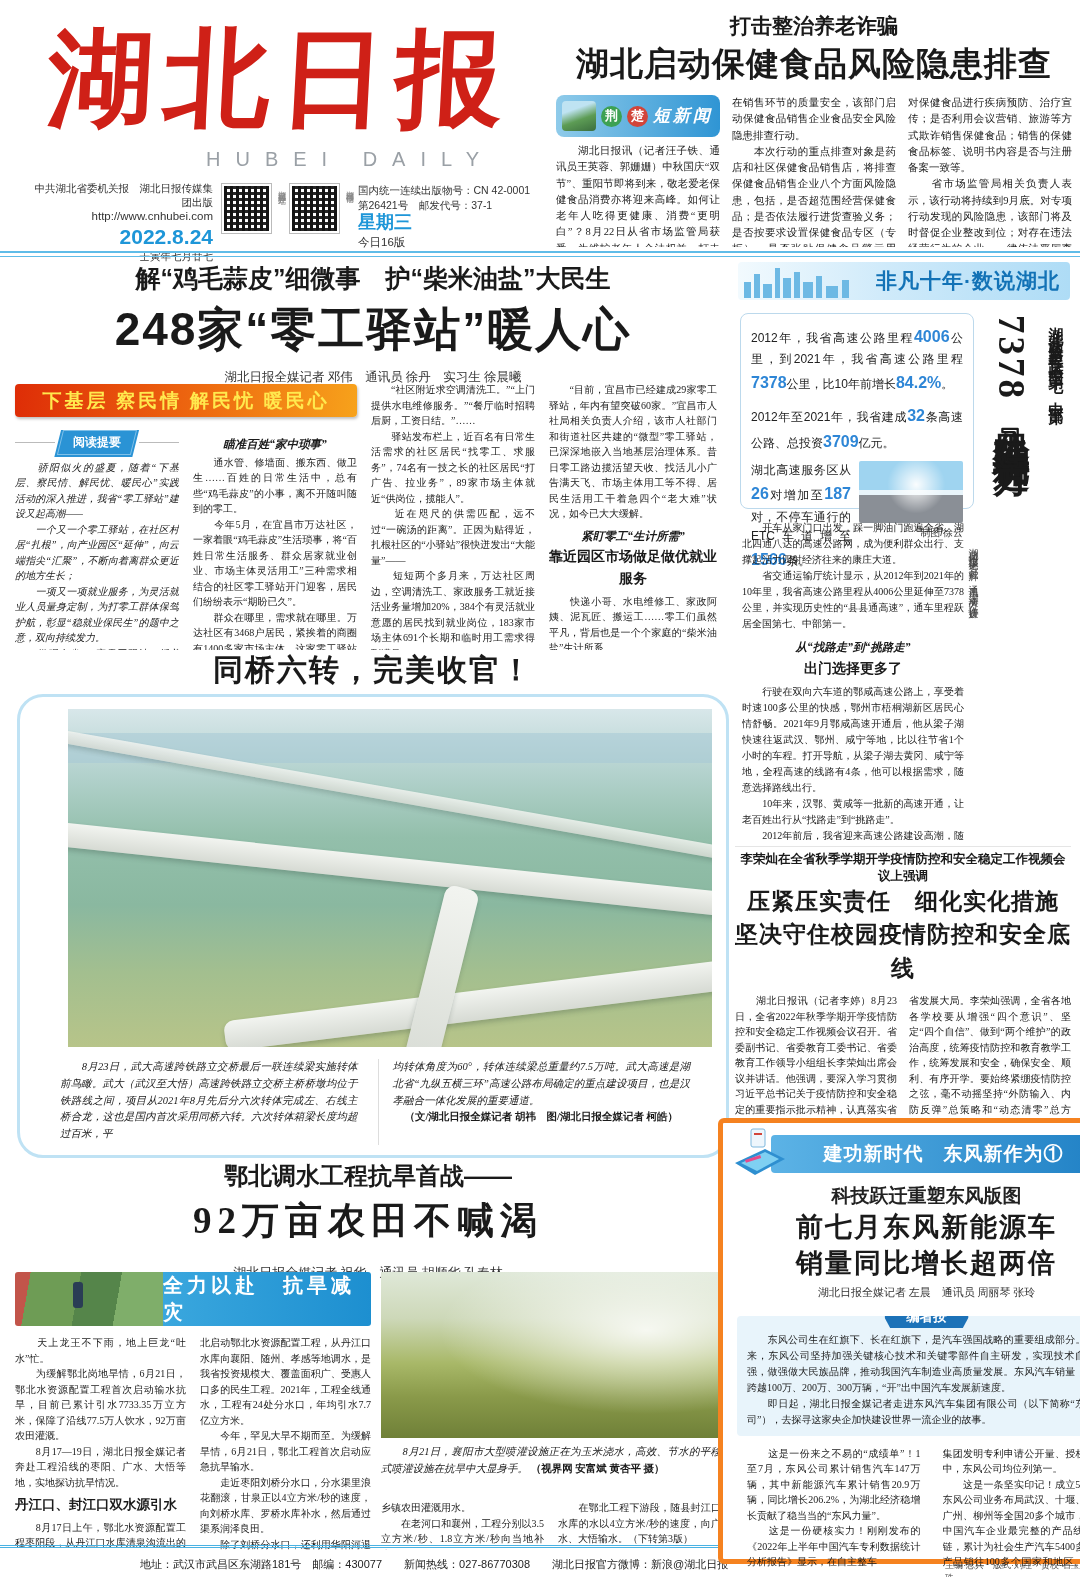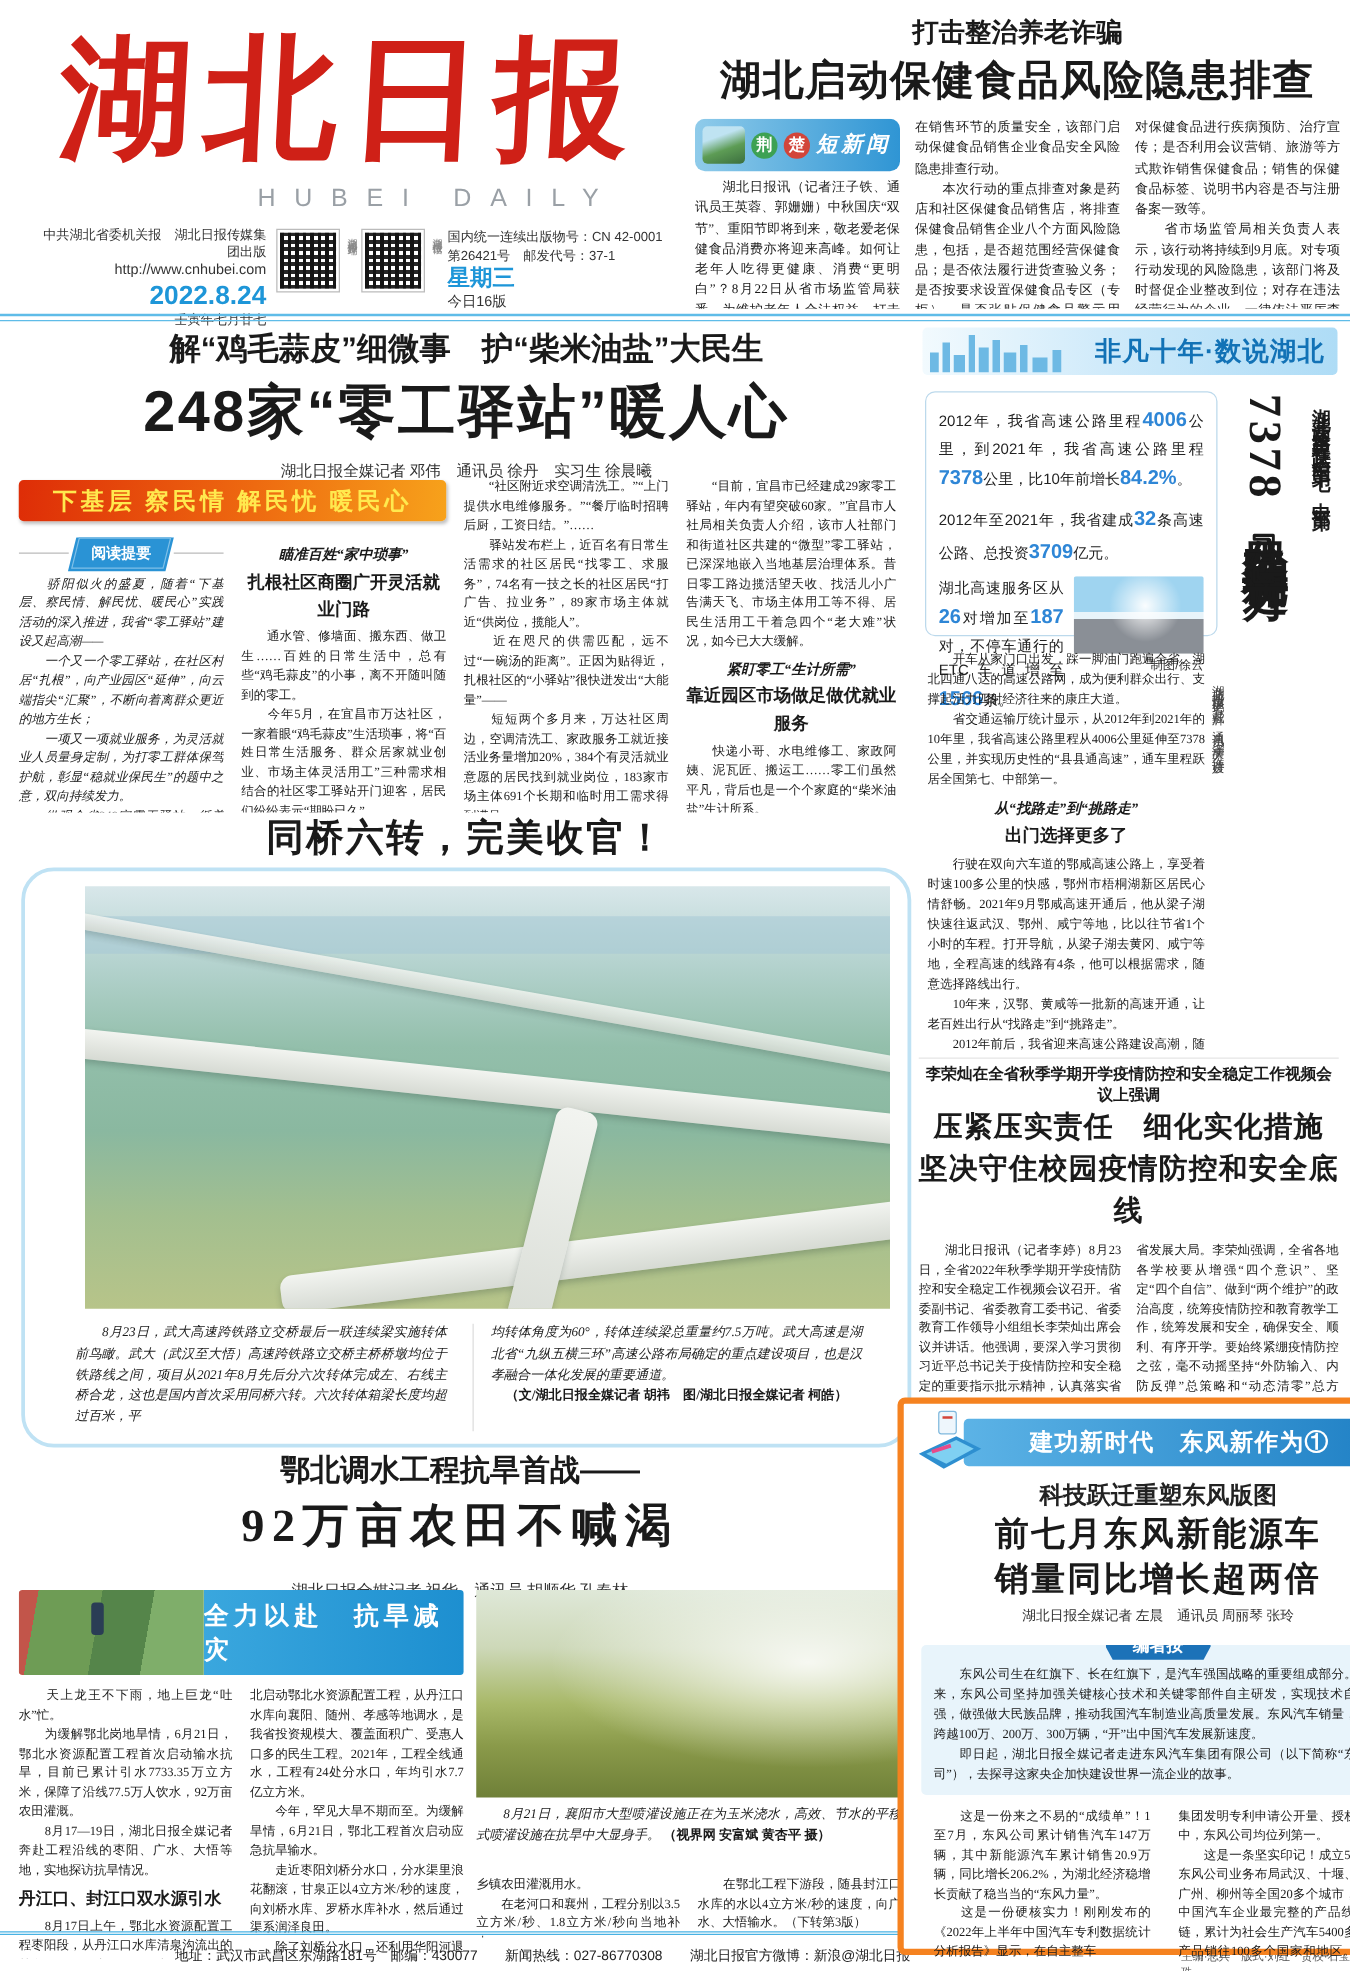--- a/index.html
+++ b/index.html
@@ -124,21 +124,21 @@
   .ed-text{font-size:10px;line-height:1.6;}
   .df-cols{display:flex;gap:12px;margin-top:10px;height:124px;}
   .df-col{flex:1;font-size:10px;line-height:1.55;margin-left:10px;}
 
   
   .dr{left:15px;top:1160px;width:706px;height:392px;}
   .dr-kicker{font-size:24px;font-weight:bold;font-family:"Liberation Sans",sans-serif;}
   .dr-h{font-size:37px;font-weight:900;letter-spacing:6px;margin-top:4px;}
   .dr-byline{font-size:13px;color:#333;margin-top:18px;}
   .dr-left{position:absolute;left:0;top:112px;width:356px;height:280px;}
-  .dr-banner{display:flex;height:68px;border-radius:3px;overflow:hidden;}
+  .dr-banner{display:flex;height:54px;border-radius:3px;overflow:hidden;}
   .dr-banner-photo{width:148px;position:relative;
      background:linear-gradient(100deg,#c2554a 0 10%,#6e9c55 10% 42%,#55854a 42% 68%,#7fae6a 68%);}
   .figure{position:absolute;left:58px;top:10px;width:10px;height:26px;background:#2a3d55;border-radius:3px;}
   .dr-banner-blue{flex:1;background:linear-gradient(90deg,#3aa7de,#1d8fd0);color:#fff;font-weight:900;
                   font-size:20px;letter-spacing:4px;display:flex;align-items:center;justify-content:center;}
   .dr-cols{display:flex;gap:14px;margin-top:9px;height:218px;}
   .dr-col{flex:1;font-size:10px;line-height:1.55;}
   .dr-sub{font-size:13.5px;font-weight:900;font-family:"Liberation Sans",sans-serif;margin:5px 0 4px;}
   .dr-right{position:absolute;left:366px;top:112px;width:340px;height:280px;}
   .corn-photo{width:340px;height:166px;
@@ -217,21 +217,20 @@
           <div class="tip-badge"><span>阅读提要</span></div>
           <div class="tip-line"></div>
         </div>
         <div class="para kai">　　骄阳似火的盛夏，随着“下基层、察民情、解民忧、暖民心”实践活动的深入推进，我省“零工驿站”建设又起高潮——
 　　一个又一个零工驿站，在社区村居“扎根”，向产业园区“延伸”，向云端指尖“汇聚”，不断向着离群众更近的地方生长；
 　　一项又一项就业服务，为灵活就业人员量身定制，为打零工群体保驾护航，彰显“稳就业保民生”的题中之意，双向持续发力。
 　　纵观全省248家零工驿站，循着群众呼声而开，与群众越走越近，既解“鸡毛蒜皮”细微事，又护“柴米油盐”大民生，办了实事，暖了人心。</div>
       </div>
       <div class="lcol jus clip" style="left:178px;top:48px;width:164px;height:220px;">
         <div class="subhead-k">瞄准百姓“家中琐事”</div>
-        <div class="subhead">扎根社区商圈广开灵活就业门路</div>
         <div class="para">　　通水管、修墙面、搬东西、做卫生……百姓的日常生活中，总有些“鸡毛蒜皮”的小事，离不开随叫随到的零工。
 　　今年5月，在宜昌市万达社区，一家着眼“鸡毛蒜皮”生活琐事，将“百姓日常生活服务、群众居家就业创业、市场主体灵活用工”三种需求相结合的社区零工驿站开门迎客，居民们纷纷表示“期盼已久”。
 　　群众在哪里，需求就在哪里。万达社区有3468户居民，紧挨着的商圈有1400多家市场主体。这家零工驿站开门当日，就引来1.6万人次线上线下“围观”。</div>
       </div>
       <div class="lcol jus clip para" style="left:356px;top:0;width:164px;height:268px;">　　“社区附近求空调清洗工。”“上门提供水电维修服务。”“餐厅临时招聘后厨，工资日结。”……
 　　驿站发布栏上，近百名有日常生活需求的社区居民“找零工、求服务”，74名有一技之长的社区居民“打广告、拉业务”，89家市场主体就近“供岗位，揽能人”。
 　　近在咫尺的供需匹配，远不过“一碗汤的距离”。正因为贴得近，扎根社区的“小驿站”很快迸发出“大能量”——
 　　短短两个多月来，万达社区周边，空调清洗工、家政服务工就近接活业务量增加20%，384个有灵活就业意愿的居民找到就业岗位，183家市场主体691个长期和临时用工需求得到满足。
 　　“办得好，实实在在为群众服务，点赞！”“没想到零经验、跨行业也能找到工作，一天能挣一两百元！”留言板上，享受到实惠的群众赞不绝口。</div>
       <div class="lcol jus clip" style="left:534px;top:0;width:168px;height:268px;">

